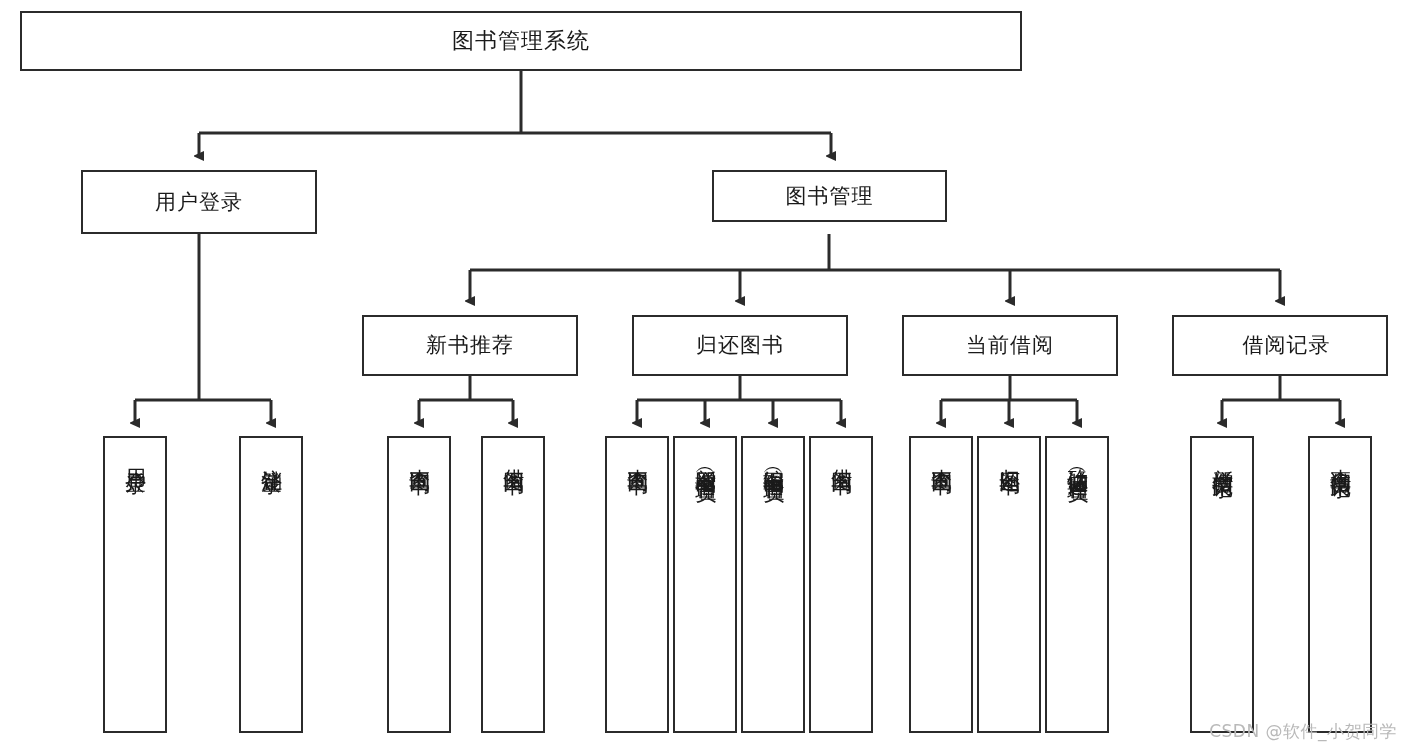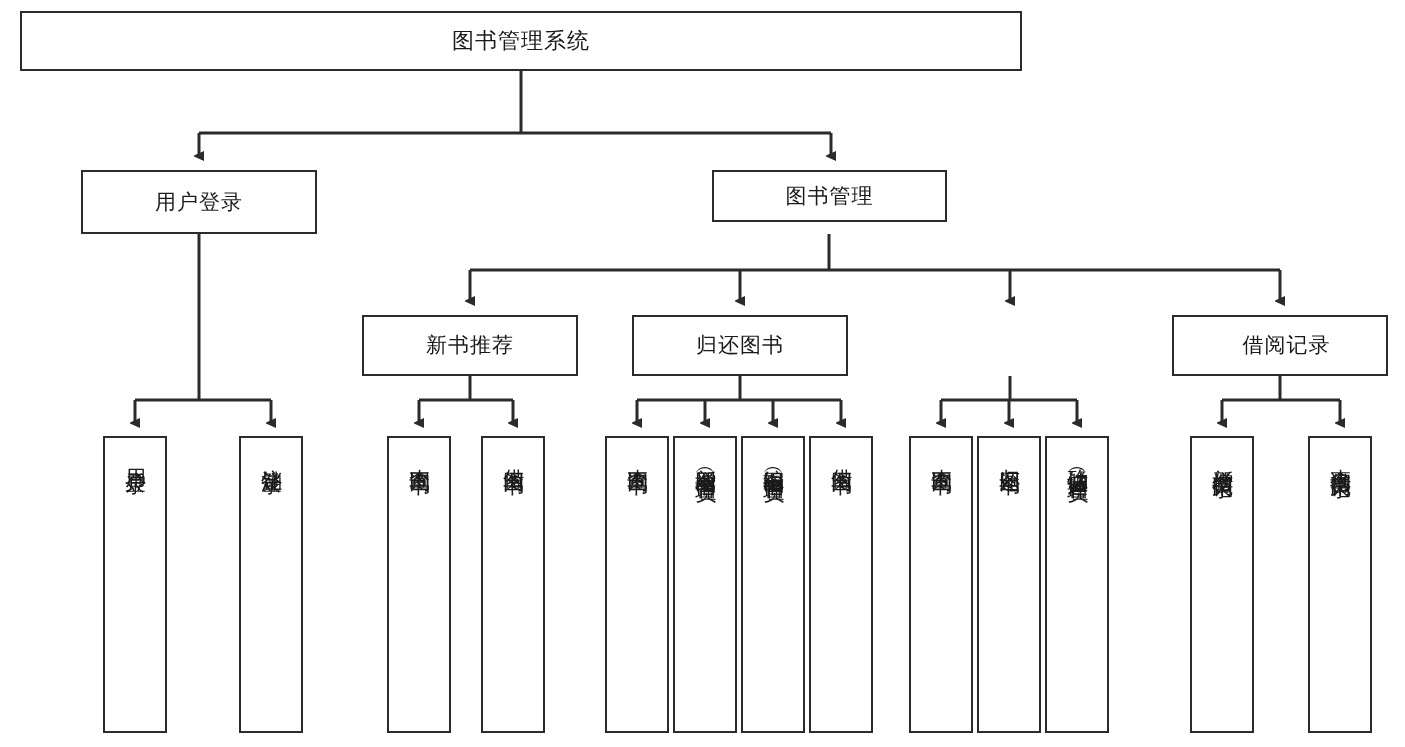--- a/index.html
+++ b/index.html
@@ -139,20 +139,23 @@
   <div class="node horizontal" style="left:712px; top:170px; width:235px; height:52px;">
     <span class="node-label">图书管理</span>
   </div>
 
   <div class="node horizontal" style="left:362px; top:315px; width:216px; height:61px;">
     <span class="node-label">新书推荐</span>
   </div>
   <div class="node horizontal" style="left:632px; top:315px; width:216px; height:61px;">
     <span class="node-label">归还图书</span>
   </div>
+  <div class="node horizontal" style="left:902px; top:315px; width:216px; height:61px;">
+    <span class="node-label">当前借阅</span>
+  </div>
   <div class="node horizontal" style="left:1172px; top:315px; width:216px; height:61px;padding-left:13px;">
     <span class="node-label">借阅记录</span>
   </div>
 
   <div class="node vertical" style="left:103px; top:436px; width:64px; height:297px;">
     <span class="node-label">用户登录</span>
   </div>
   <div class="node vertical" style="left:239px; top:436px; width:64px; height:297px;">
     <span class="node-label">注销登录</span>
   </div>
@@ -187,14 +190,15 @@
     <span class="node-label">确认归还（管理员）</span>
   </div>
 
   <div class="node vertical" style="left:1190px; top:436px; width:64px; height:297px;">
     <span class="node-label">新增借阅记录</span>
   </div>
   <div class="node vertical" style="left:1308px; top:436px; width:64px; height:297px;">
     <span class="node-label">查询借阅记录</span>
   </div>
 
+  <div id="watermark">CSDN @软件_小贺同学</div>
 
 </div>
 
 </body></html>

